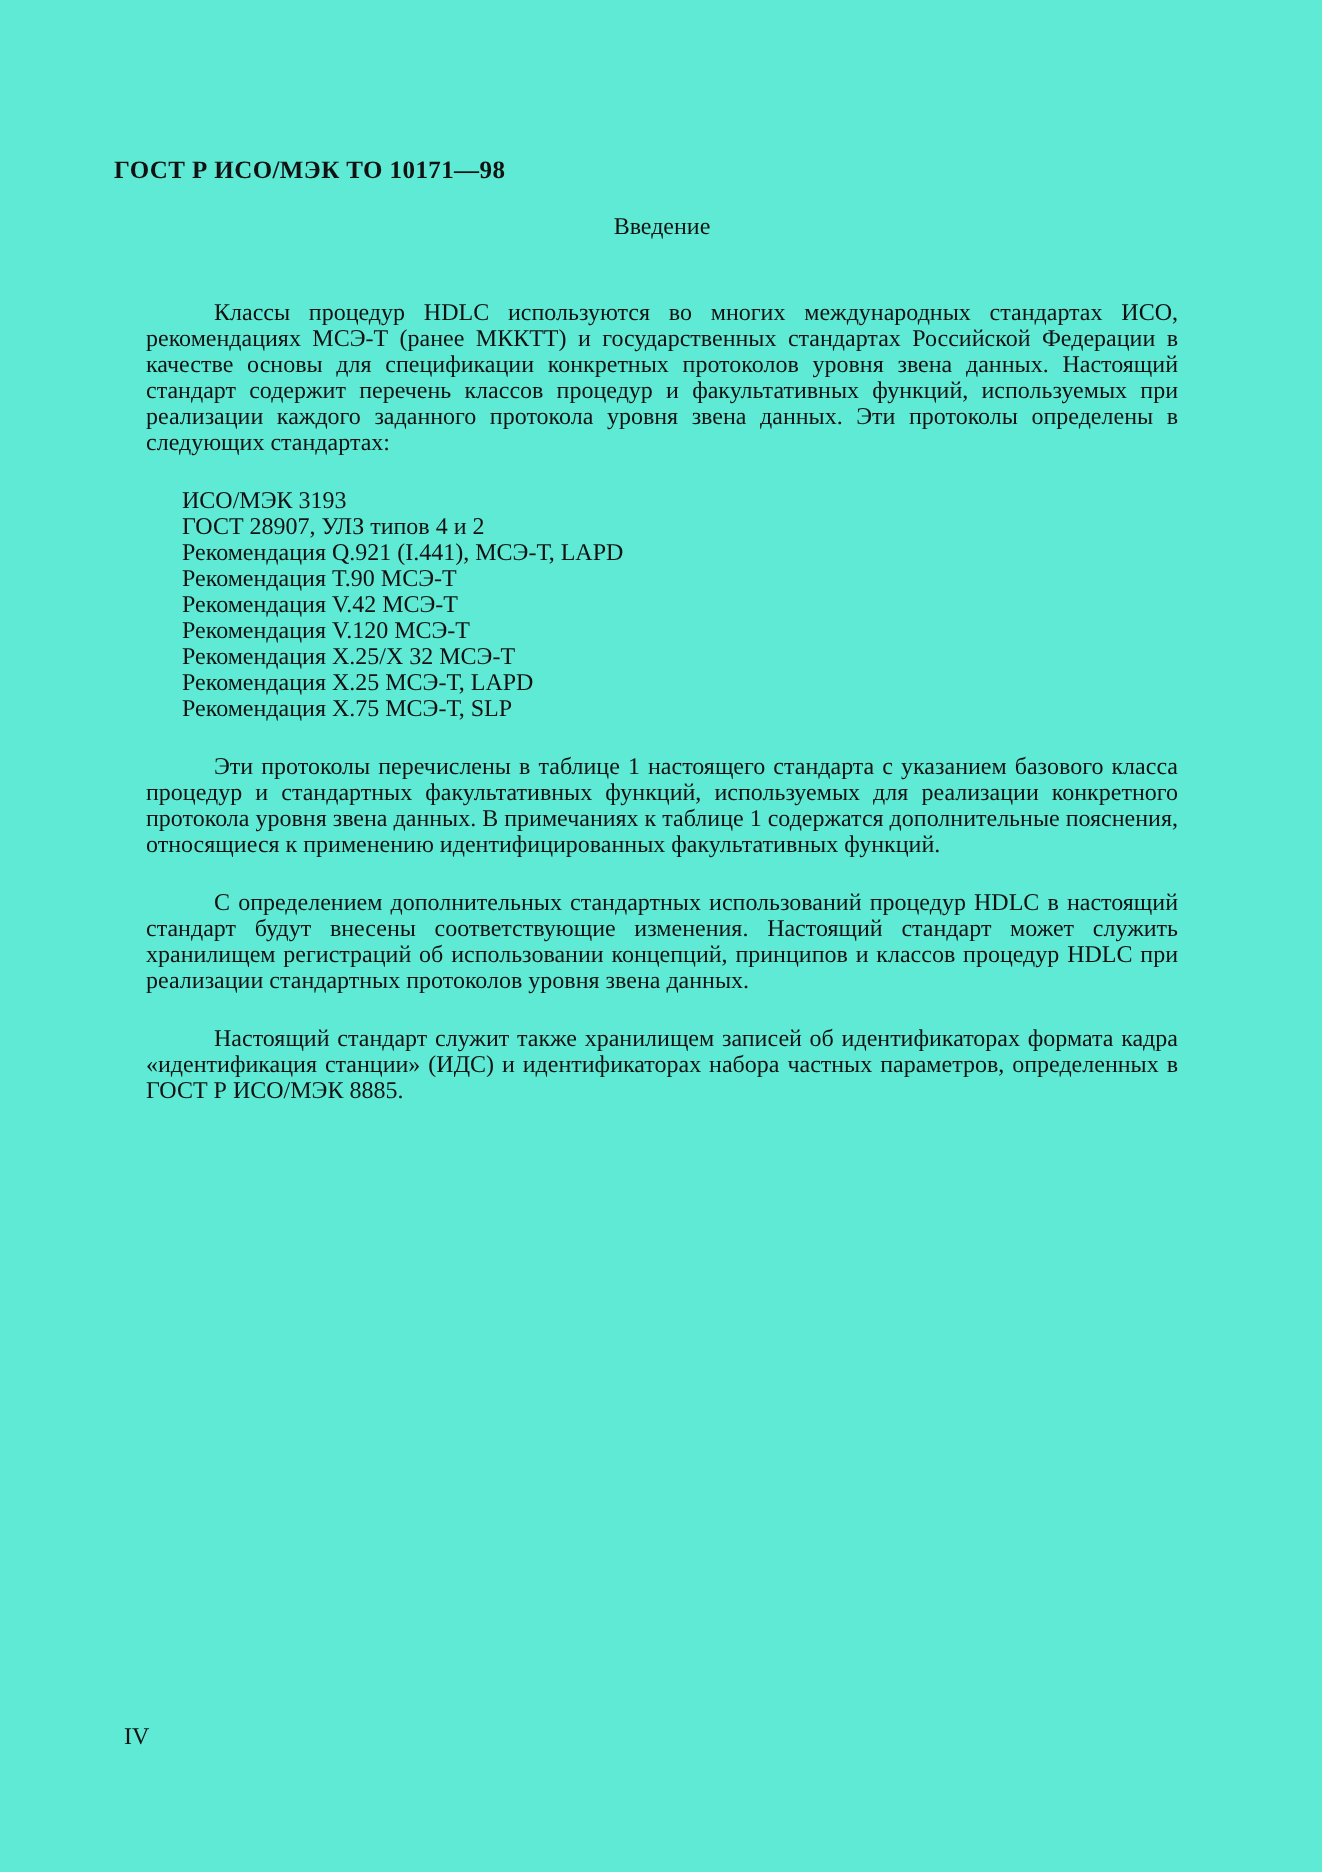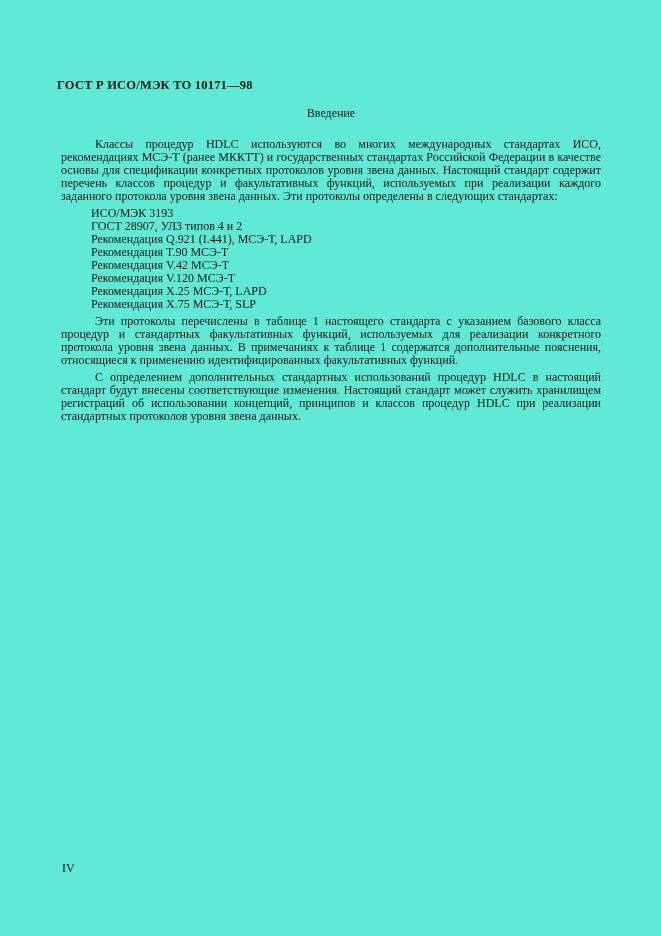--- a/index.html
+++ b/index.html
@@ -35,21 +35,21 @@
   }
   .body-text {
     position: absolute;
     left: 57px;
     top: 134px;
     width: 548px;
     font-size: 12px;
     line-height: 13px;
   }
   .para {
-    margin: 4px;
+    margin: 16px;
     text-align: justify;
     text-indent: 34px;
   }
   .std-list {
     margin: 0;
   }
   .std-item {
     margin: 0;
     padding-left: 34px;
     white-space: nowrap;
@@ -74,26 +74,28 @@
 
     <p class="para">Классы процедур HDLC используются во многих международных стандартах ИСО, рекомендациях МСЭ-Т (ранее МККТТ) и государственных стандартах Российской Федерации в качестве основы для спецификации конкретных протоколов уровня звена данных. Настоящий стандарт содержит перечень классов процедур и факультативных функций, используемых при реализации каждого заданного протокола уровня звена данных. Эти протоколы определены в следующих стандартах:</p>
 
     <div class="std-list">
       <div class="std-item">ИСО/МЭК 3193</div>
       <div class="std-item">ГОСТ 28907, УЛЗ типов 4 и 2</div>
       <div class="std-item">Рекомендация Q.921 (I.441), МСЭ-Т, LAPD</div>
       <div class="std-item">Рекомендация T.90 МСЭ-Т</div>
       <div class="std-item">Рекомендация V.42 МСЭ-Т</div>
       <div class="std-item">Рекомендация V.120 МСЭ-Т</div>
+      <div class="std-item">Рекомендация X.25/X 32 МСЭ-Т</div>
       <div class="std-item">Рекомендация X.25 МСЭ-Т, LAPD</div>
       <div class="std-item">Рекомендация X.75 МСЭ-Т, SLP</div>
     </div>
 
     <p class="para">Эти протоколы перечислены в таблице 1 настоящего стандарта с указанием базового класса процедур и стандартных факультативных функций, используемых для реализации конкретного протокола уровня звена данных. В примечаниях к таблице 1 содержатся дополнительные пояснения, относящиеся к применению идентифицированных факультативных функций.</p>
 
     <p class="para">С определением дополнительных стандартных использований процедур HDLC в настоящий стандарт будут внесены соответствующие изменения. Настоящий стандарт может служить хранилищем регистраций об использовании концепций, принципов и классов процедур HDLC при реализации стандартных протоколов уровня звена данных.</p>
 
+    <p class="para">Настоящий стандарт служит также хранилищем записей об идентификаторах формата кадра «идентификация станции» (ИДС) и идентификаторах набора частных параметров, определенных в ГОСТ Р ИСО/МЭК 8885.</p>
 
   </div>
 
   <div class="page-number">IV</div>
 
 </div>
 
 </body></html>

